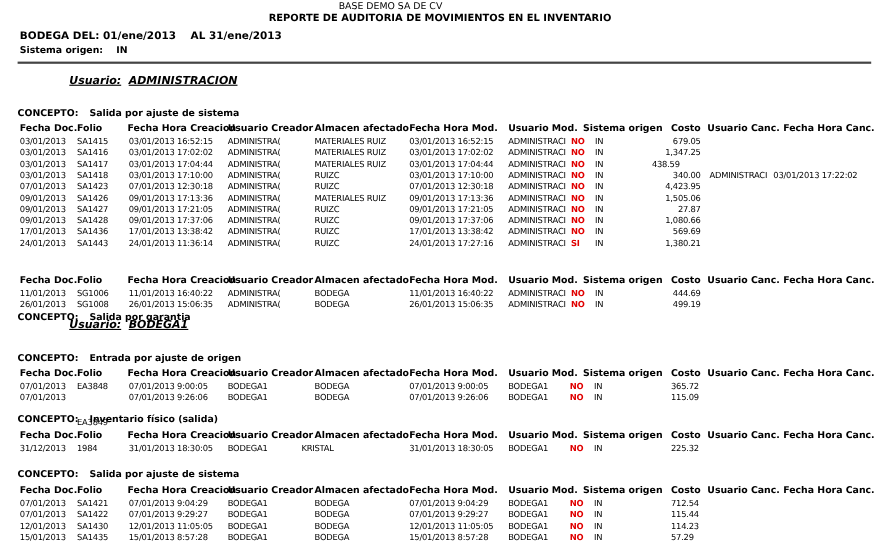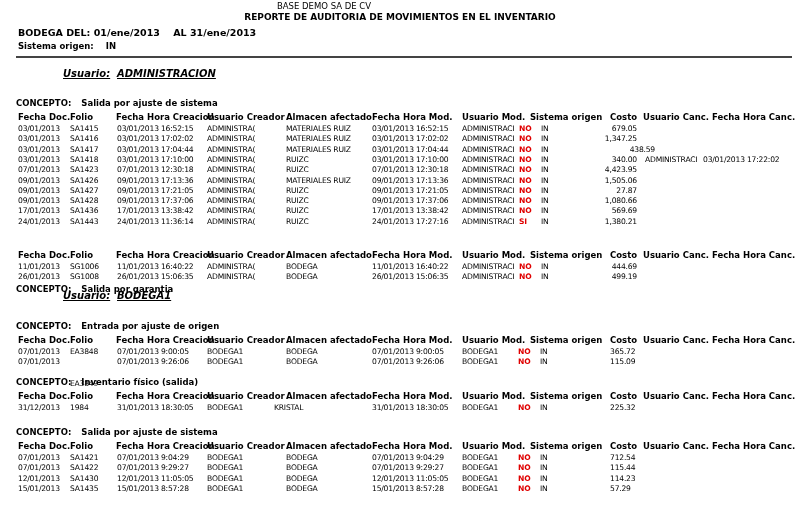--- a/index.html
+++ b/index.html
@@ -1,19 +1,19 @@
 <!DOCTYPE html>
 <html><head>
 <meta charset="utf-8">
 <style>
   html, body { margin:0; padding:0; background:#ffffff; }
   body { width:800px; height:507px; position:relative; overflow:hidden;
          font-family:"DejaVu Sans", "Liberation Sans", sans-serif; color:#000; }
   .abs { position:absolute; white-space:nowrap; }
-  .company { top:1px; left:0; width:648px; text-align:center; font-size:8.5px; }
+  .company { top:1px; left:0; width:648px; text-align:center; font-size:8.5px;padding-left:31px; }
   .title { top:12px; left:0; width:800px; text-align:center; font-size:9px; font-weight:bold; }
   .period { top:27px; left:18px; font-size:9.5px; font-weight:bold; }
   .period .sp { display:inline-block; width:10px; }
   .sysorig { top:41px; left:18px; font-size:8.5px; font-weight:bold; }
   .sysorig .val { margin-left:12px; }
   .rule { top:56px; left:16px; width:776px; height:0; border-top:2px solid #444; }
   .user { font-size:10px; font-weight:bold; font-style:italic; text-decoration:underline; }
   .user-lbl { left:63px; }
   .user-val { left:117px; }
   .concepto { font-size:8.5px; font-weight:bold; left:16px; }
@@ -76,21 +76,21 @@
     <div class="abs cell right" style="top: 134.3px; left: 580px; width: 57px;">1,347.25</div>
     <div class="abs cell" style="top: 144.6px; left: 18px;">03/01/2013</div>
     <div class="abs cell" style="top: 144.6px; left: 70px;">SA1417</div>
     <div class="abs cell" style="top: 144.6px; left: 117px;">03/01/2013 17:04:44</div>
     <div class="abs cell" style="top: 144.6px; left: 207px;">ADMINISTRA(</div>
     <div class="abs cell" style="top: 144.6px; left: 286px;">MATERIALES RUIZ</div>
     <div class="abs cell" style="top: 144.6px; left: 372px;">03/01/2013 17:04:44</div>
     <div class="abs cell" style="top: 144.6px; left: 462px;">ADMINISTRACI</div>
     <div class="abs cell red" style="top: 144.6px; left: 519px;">NO</div>
     <div class="abs cell" style="top: 144.6px; left: 541px;">IN</div>
-    <div class="abs cell right" style="top: 144.6px; left: 598px; width: 57px;">438.59</div>
+    <div class="abs cell right" style="top: 144.6px; left: 561px; width: 57px;">438.59</div>
     <div class="abs cell" style="top: 154.9px; left: 18px;">03/01/2013</div>
     <div class="abs cell" style="top: 154.9px; left: 70px;">SA1418</div>
     <div class="abs cell" style="top: 154.9px; left: 117px;">03/01/2013 17:10:00</div>
     <div class="abs cell" style="top: 154.9px; left: 207px;">ADMINISTRA(</div>
     <div class="abs cell" style="top: 154.9px; left: 286px;">RUIZC</div>
     <div class="abs cell" style="top: 154.9px; left: 372px;">03/01/2013 17:10:00</div>
     <div class="abs cell" style="top: 154.9px; left: 462px;">ADMINISTRACI</div>
     <div class="abs cell red" style="top: 154.9px; left: 519px;">NO</div>
     <div class="abs cell" style="top: 154.9px; left: 541px;">IN</div>
     <div class="abs cell" style="top: 154.9px; left: 645px;">ADMINISTRACI</div>

